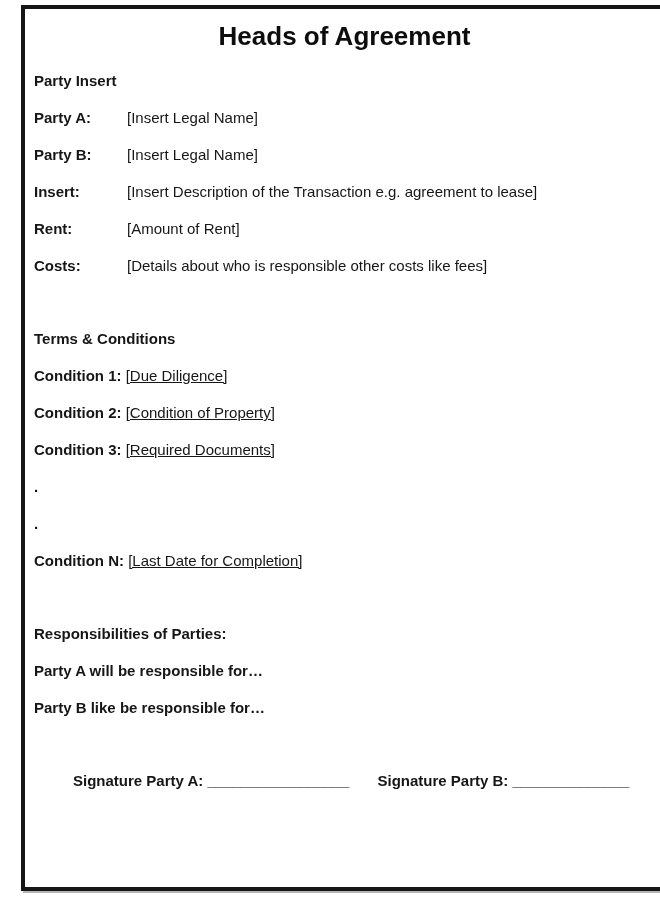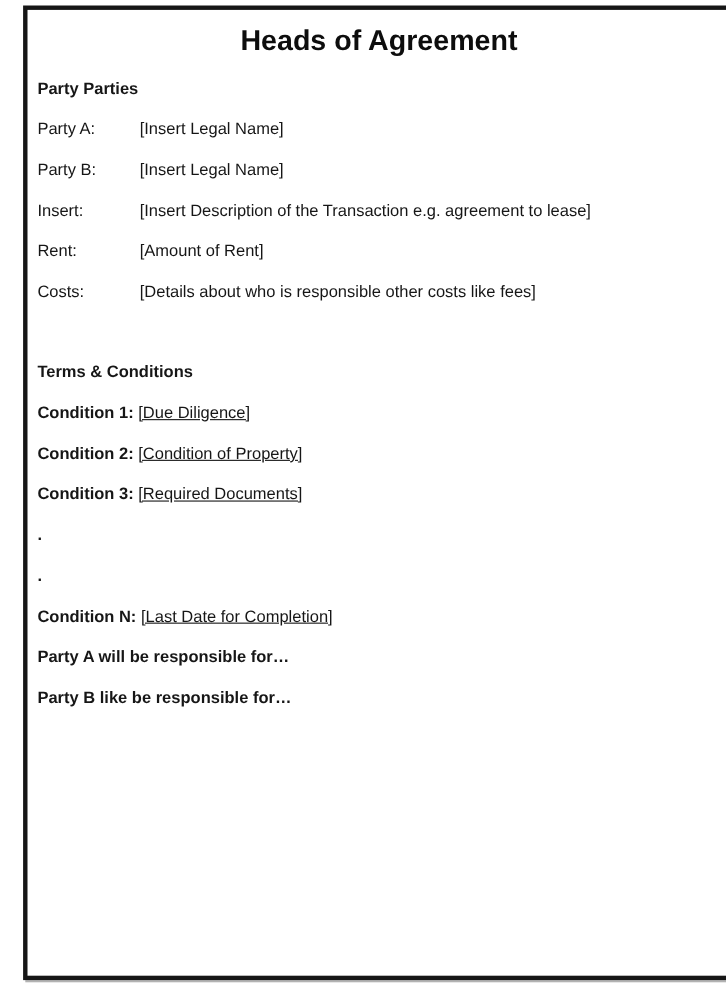--- a/index.html
+++ b/index.html
@@ -44,21 +44,21 @@
   }
   .heading {
     font-weight: 700;
   }
   .field-row {
     display: flex;
     align-items: baseline;
   }
   .field-row .label {
     flex: 0 0 93px;
-    font-weight: 400;
+    font-weight: 700;
   }
   .field-row .value {
     font-weight: 400;
     white-space: nowrap;
   }
   .inline-label {
     font-weight: 700;
     margin-top: 16px;
   }
   .inline-value {
@@ -86,21 +86,21 @@
   }
 </style>
 </head>
 <body>
 
 <div class="page">
   <div class="content">
 
     <h1 class="doc-title">Heads of Agreement</h1>
 
-    <p class="heading">Party Parties</p>
+    <p class="heading">Party Insert</p>
     <p class="field-row">
       <span class="label">Party A:</span>
       <span class="value">[Insert Legal Name]</span>
     </p>
     <p class="field-row">
       <span class="label">Party B:</span>
       <span class="value">[Insert Legal Name]</span>
     </p>
 
     <p class="field-row">
@@ -117,18 +117,25 @@
     </p>
 
     <p class="heading sec">Terms &amp; Conditions</p>
     <p><span class="inline-label">Condition 1:</span> <span class="inline-value">[Due Diligence]</span></p>
     <p><span class="inline-label">Condition 2:</span> <span class="inline-value">[Condition of Property]</span></p>
     <p><span class="inline-label">Condition 3:</span> <span class="inline-value">[Required Documents]</span></p>
     <p class="dot-line">.</p>
     <p class="dot-line">.</p>
     <p><span class="inline-label">Condition N:</span> <span class="inline-value">[Last Date for Completion]</span></p>
 
+    <p class="heading sec">Responsibilities of Parties:</p>
     <p class="resp-line">Party A will be responsible for…</p>
     <p class="resp-line">Party B like be responsible for…</p>
 
+    <p class="sig-row sec">
+      <span>Signature Party A:</span>
+      <span class="sig-underline">_________________</span><span class="sig-tab"></span>
+      <span>Signature Party B:</span>
+      <span class="sig-underline">______________</span>
+    </p>
 
   </div>
 </div>
 
 </body></html>

